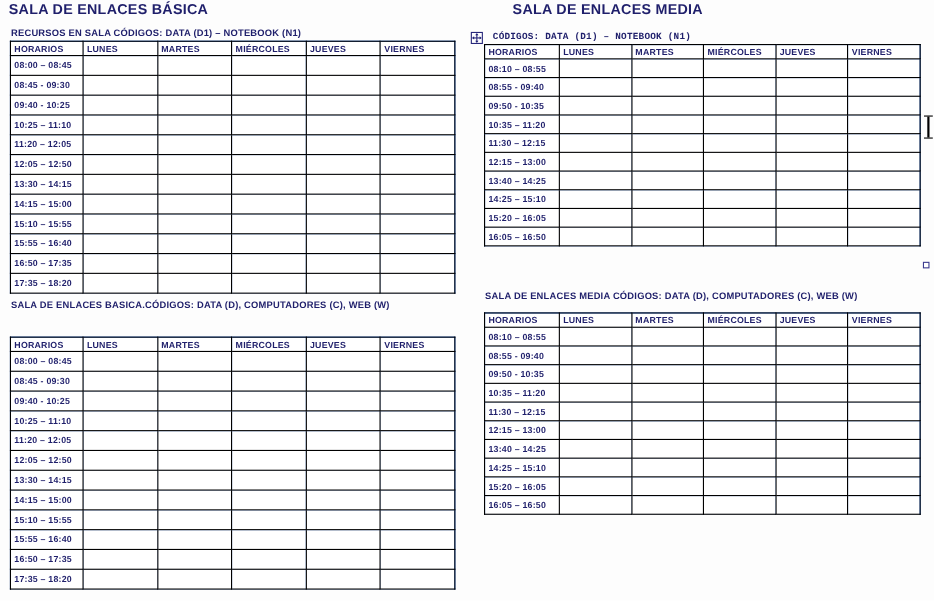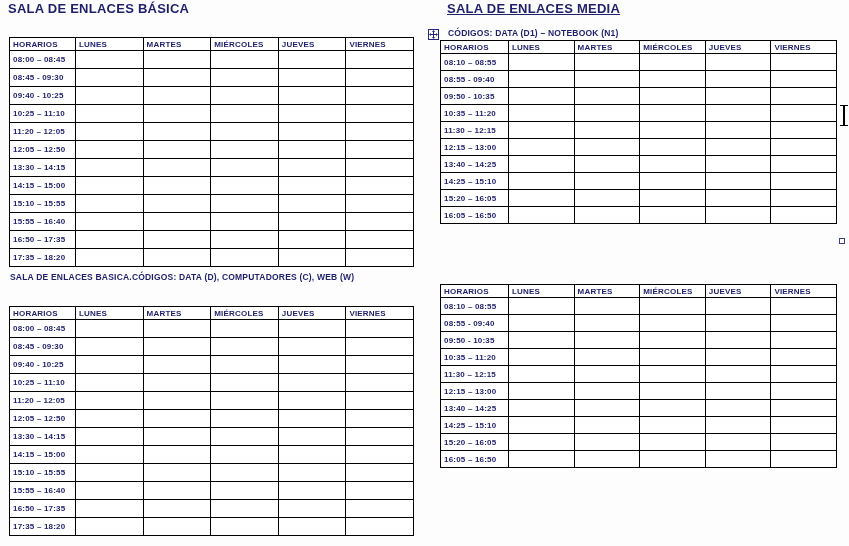--- a/index.html
+++ b/index.html
@@ -87,22 +87,22 @@
   .sched-right td { height: 16px; }
 
   
   #sala-basica-title      { position: absolute; left: 8px;   top: 3px; }
   #tbl1-caption           { position: absolute; left: 10px;  top: 25px; }
   #tbl1-wrap              { position: absolute; left: 9px;   top: 37px; }
 
   #tbl2-caption           { position: absolute; left: 10px;  top: 272px; }
   #tbl2-wrap              { position: absolute; left: 9px;   top: 306px; }
 
-  #sala-media-title       { position: absolute; left: 447px; top: 3px; text-decoration: underline; }
-  #tbl3-caption           { position: absolute; left: 448px; top: 28px; }
+  #sala-media-title       { position: absolute; left: 466px; top: 3px; }
+  #tbl3-caption           { position: absolute; left: 448px; top: 28px; font-family: Liberation Mono, monospace; }
   #tbl3-wrap              { position: absolute; left: 440px; top: 40px; }
 
   #tbl4-caption           { position: absolute; left: 441px; top: 264px; }
   #tbl4-wrap              { position: absolute; left: 440px; top: 284px; }
 
   
   .move-handle {
     position: absolute;
     left: 428px;
     top: 29px;
@@ -149,20 +149,21 @@
   .caret-serif-top { top: 105px; }
   .caret-serif-bot { top: 125px; }
 </style>
 </head>
 <body>
 
 <div class="page">
 
   <div id="sala-basica-title" class="section-title">SALA DE ENLACES BÁSICA</div>
 
+  <div id="tbl1-caption" class="table-caption">RECURSOS EN SALA CÓDIGOS: DATA (D1) – NOTEBOOK (N1)</div>
 
   <div id="tbl1-wrap">
     <table class="sched sched-left">
       <colgroup>
         <col class="c-hora">
           <col class="c-day">
           <col class="c-day">
         <col class="c-day">
           <col class="c-day">
           <col class="c-day">
@@ -524,20 +525,21 @@
       </tbody>
     </table>
   </div>
 
   <div class="text-caret"></div>
   <div class="caret-serif-top"></div>
   <div class="caret-serif-bot"></div>
 
   <div class="resize-handle"></div>
 
+  <div id="tbl4-caption" class="table-caption">SALA DE ENLACES MEDIA CÓDIGOS: DATA (D), COMPUTADORES (C), WEB (W)</div>
 
   <div id="tbl4-wrap">
     <table class="sched sched-right">
       <colgroup>
         <col class="c-hora">
           <col class="c-day">
           <col class="c-day">
         <col class="c-day">
           <col class="c-day">
           <col class="c-day">

